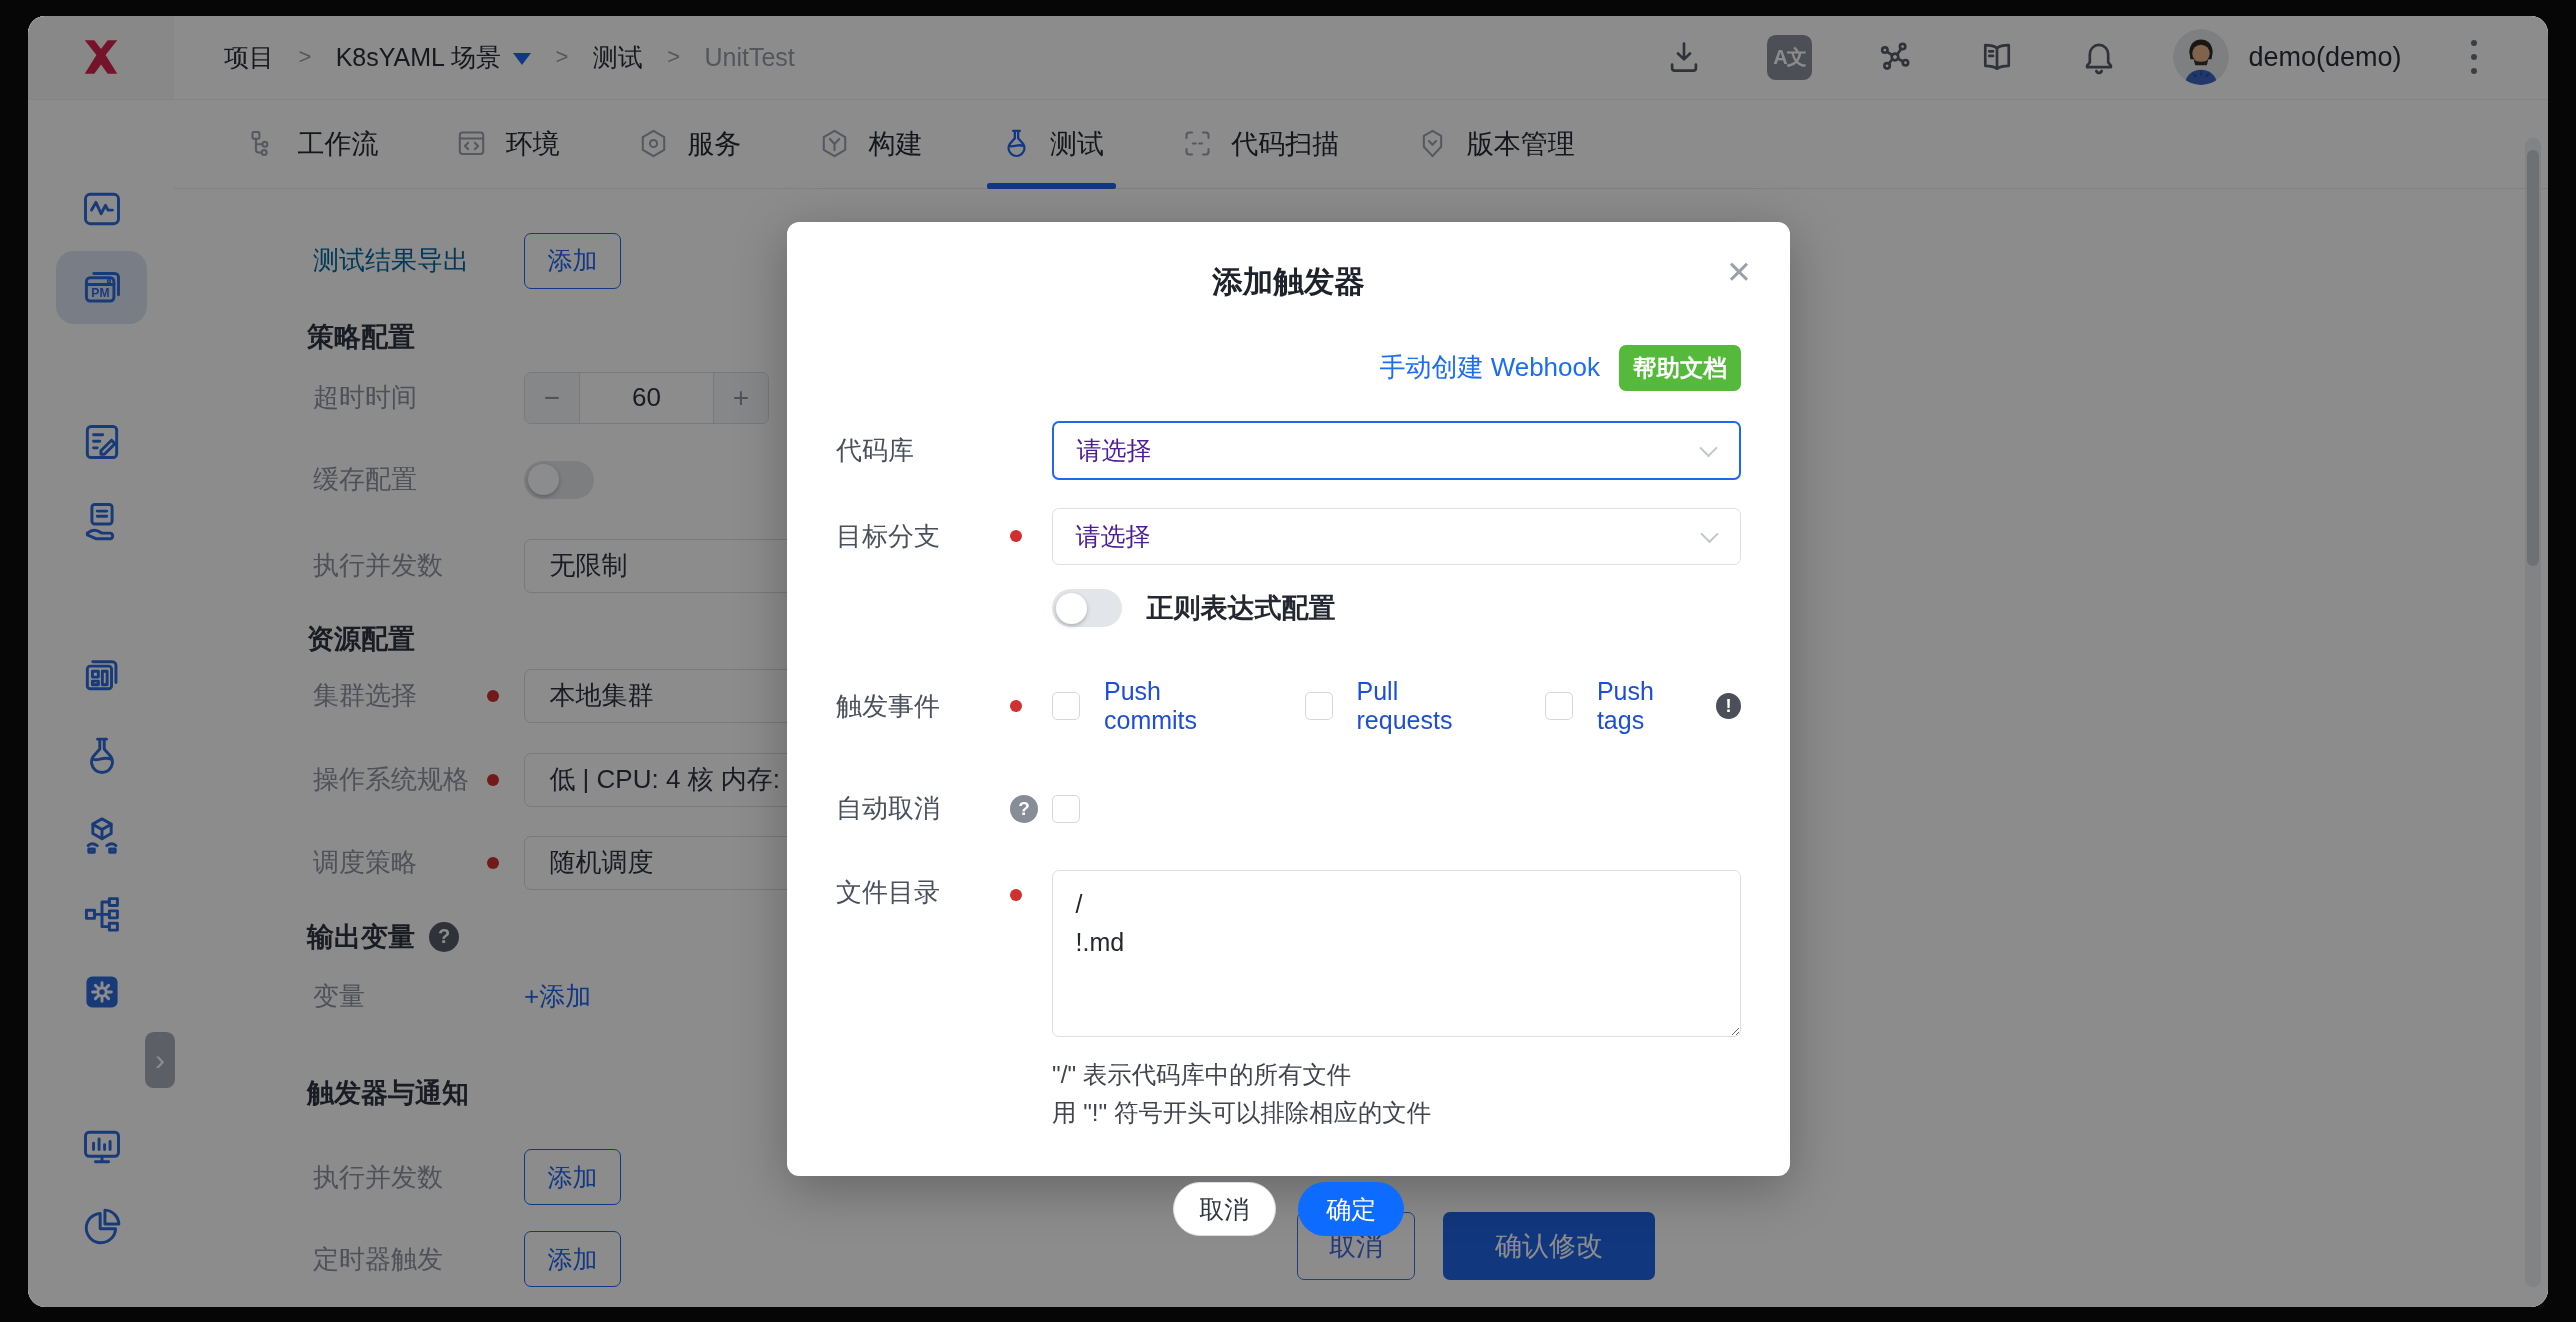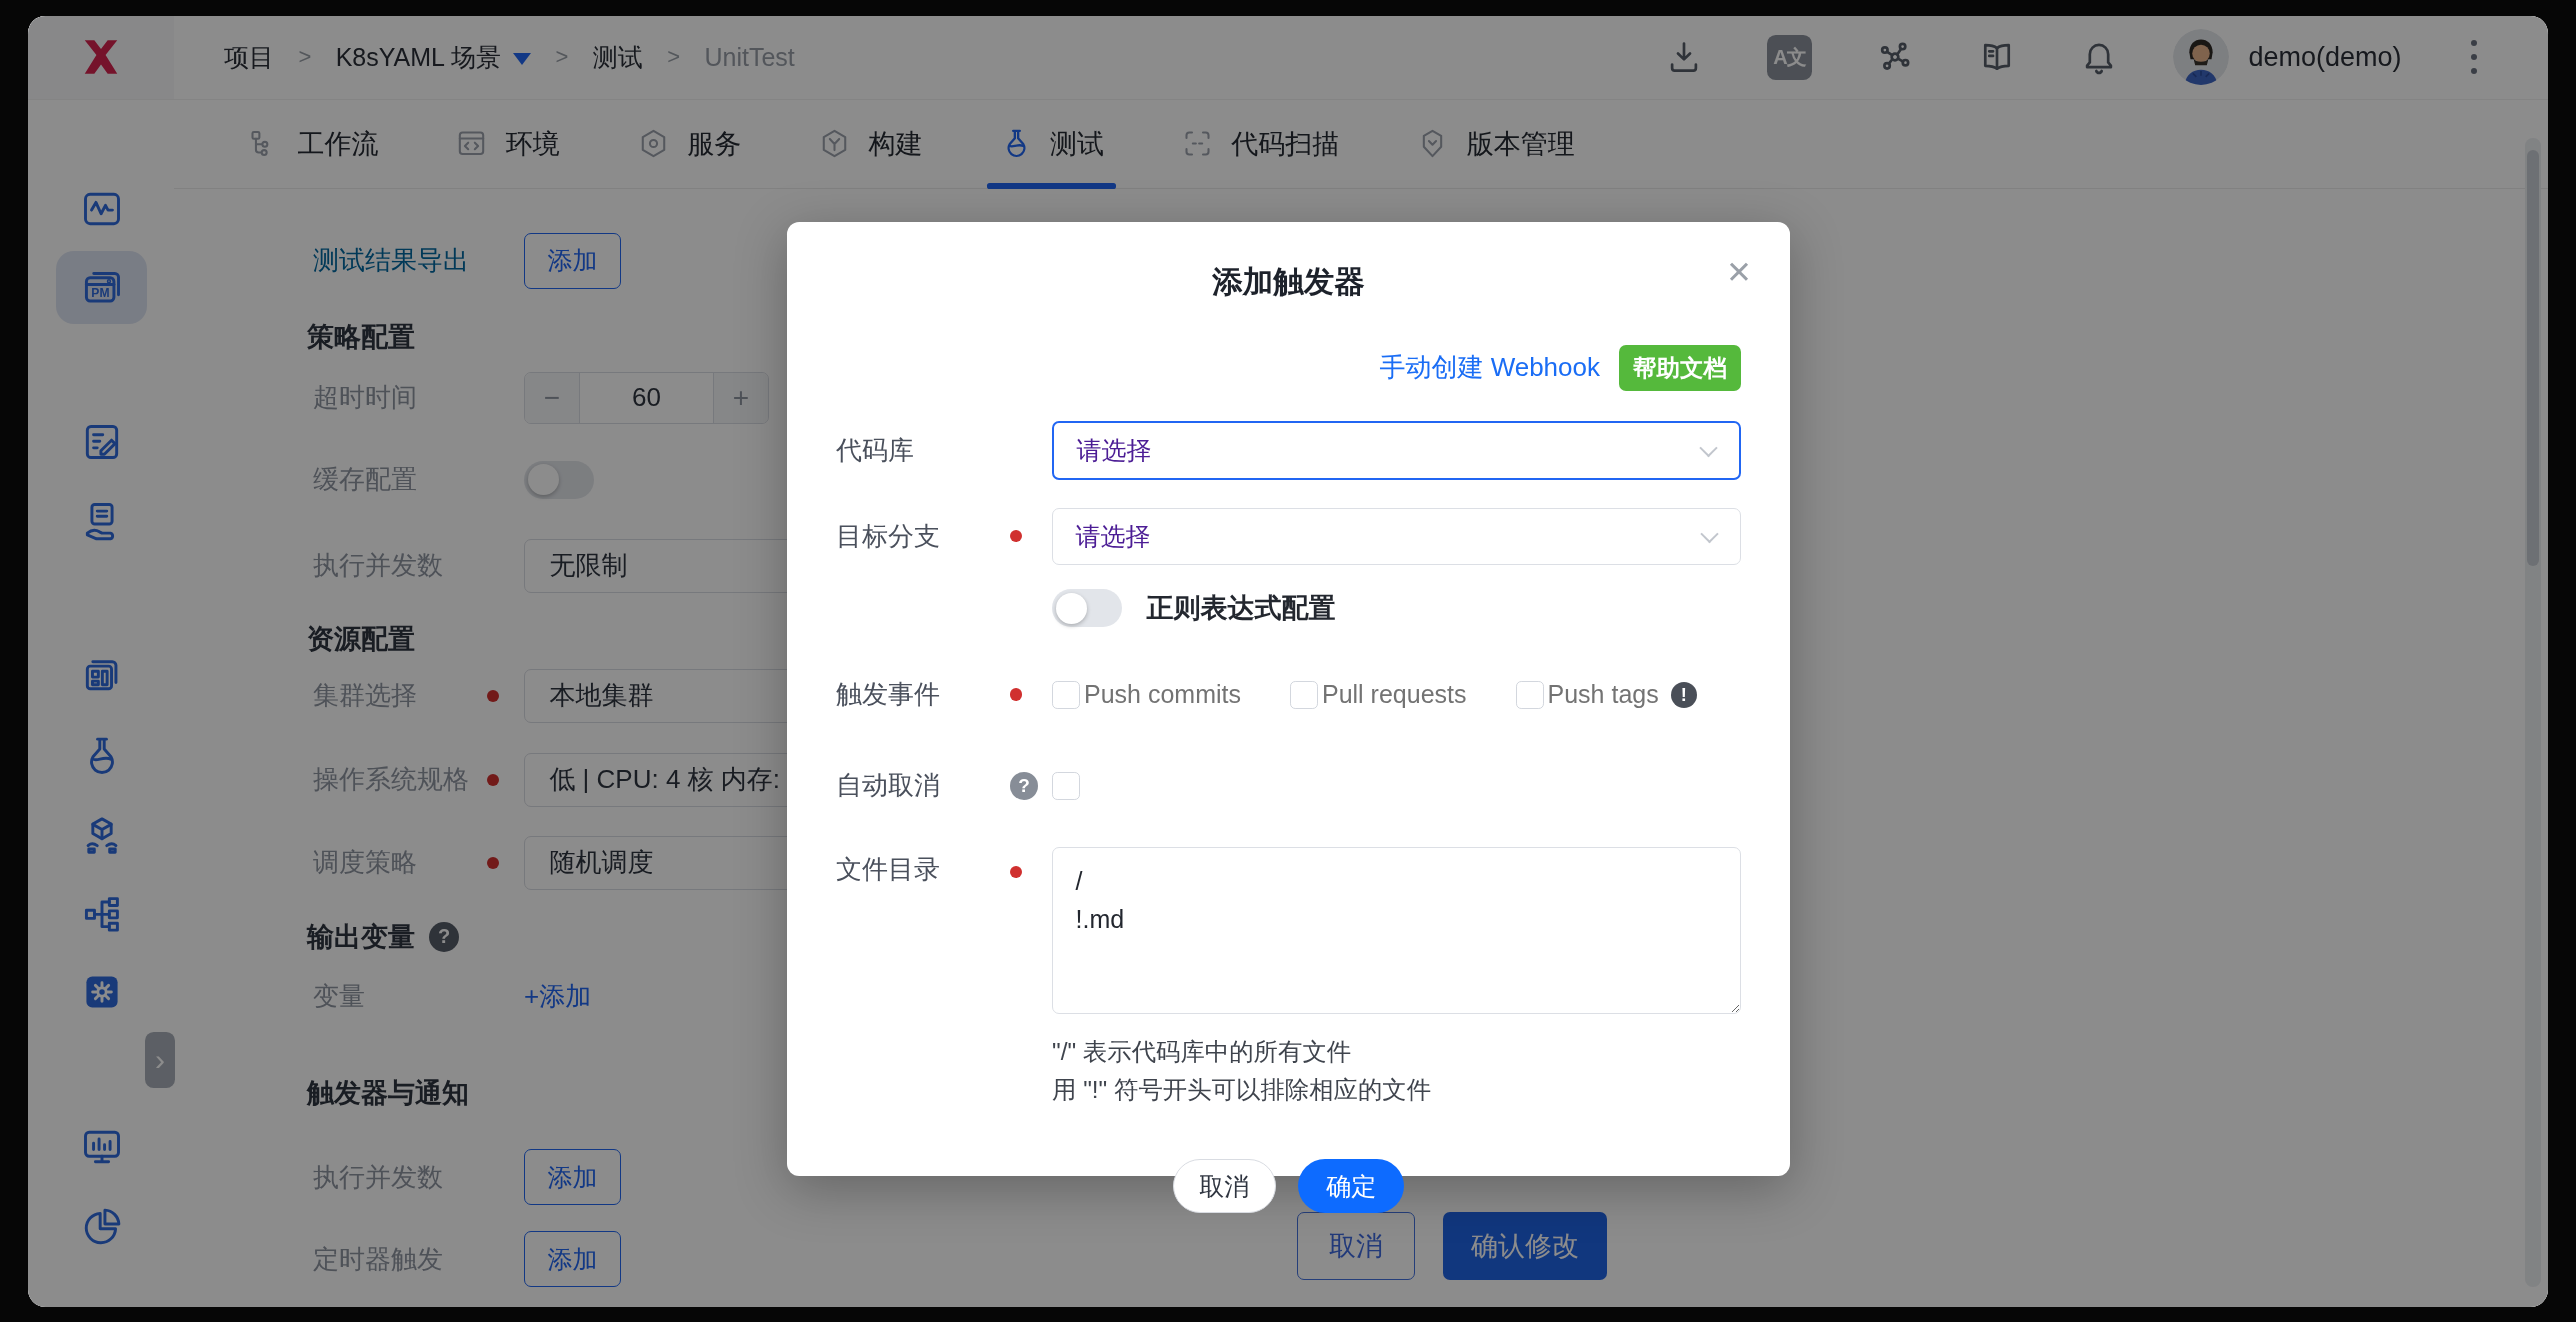--- a/index.html
+++ b/index.html
@@ -79,21 +79,21 @@
   .toggle::after { content:""; position:absolute; left:3.5px; top:3.5px; width:31px; height:31px;
     border-radius:50%; background:#fff; box-shadow:0 1.7px 4.4px rgba(0,0,0,.25); }
   .select { height:54px; width:609px; border:0.9px solid #d9dce3; border-radius:7px; display:flex;
     align-items:center; padding:0 24.4px; font-size:26px; color:#2f3540; background:#fff; cursor:pointer; }
   .q-icon { width:30px; height:30px; border-radius:50%; background:#565d68; color:#fff; font-size:20px;
     display:inline-flex; align-items:center; justify-content:center; font-weight:700; }
   .add-link { color:#2267f2; font-size:26px; cursor:pointer; }
   .pg-btn-cancel { position:absolute; left:1123px; top:1024px; width:118px; height:68px;
     border:1.7px solid #4472df; color:#3f6ade; background:#fff; border-radius:7px; font-size:27px;
     display:flex; align-items:center; justify-content:center; cursor:pointer; }
-  .pg-btn-confirm { position:absolute; left:1269px; top:1024px; width:164px; height:68px;
+  .pg-btn-confirm { position:absolute; left:1269px; top:1024px; width:212px; height:68px;
     background:#2064e5; color:#fff; border-radius:7px; font-size:27px; display:flex;
     align-items:center; justify-content:center; cursor:pointer; }
   .scrollbar { position:absolute; right:7px; top:122px; width:15.7px; height:1149px;
     background:#eceef1; border-radius:7.8px; z-index:6; }
   .scroll-thumb { position:absolute; top:12.2px; left:1.7px; width:12.2px; height:416px;
     background:#c7ccd3; border-radius:6.1px; cursor:pointer; }
 
   
   .backdrop { position:absolute; inset:0; background:rgba(0,0,0,0.45); z-index:40; }
   .modal { position:absolute; left:759px; top:206px; width:1003px; height:954px; background:#fff;
@@ -111,21 +111,21 @@
   .m-select { flex:1; height:57px; border:0.9px solid #dcdfe5; border-radius:7px; display:flex;
     align-items:center; padding:0 22.6px; background:#fff; cursor:pointer; position:relative; }
   .m-select.focused { border:2.2px solid #2166f3; height:59px; }
   .placeholder { font-size:25px; color:#4c1d95; }
   .chev { position:absolute; right:24.4px; top:50%; width:13px; height:13px; border-right:2.2px solid #c2c6cd;
     border-bottom:2.2px solid #c2c6cd; transform:translateY(-65%) rotate(45deg); }
   .m-bold { font-size:27px; font-weight:700; color:#23272f; margin-left:24.4px; }
   .cbx { width:28px; height:28px; border:1.7px solid #d3d7de; border-radius:5.2px; background:#fff;
     cursor:pointer; flex:0 0 28px; }
   .opt { display:flex; align-items:center; margin-right:49px; }
-  .opt-label { font-size:25px; color:#737373; margin-left:4px; }
+  .opt-label { font-size:25px; color:#1d4ed8; margin-left:24px; }
   .info-icon { width:26px; height:26px; border-radius:50%; background:#4a4f58; color:#fff; font-size:18.3px;
     font-weight:700; display:inline-flex; align-items:center; justify-content:center; margin-left:12.2px; }
   .help-icon { width:28px; height:28px; border-radius:50%; background:#878d97; color:#fff; font-size:19px;
     font-weight:700; display:inline-flex; align-items:center; justify-content:center; }
   .m-textarea { flex:1; height:167px; border:0.9px solid #dcdfe5; border-radius:7px; padding:14px 22.6px;
     font-size:25px; color:#23272f; line-height:38px; font-family:inherit; resize:both; outline:none; }
   .m-hints { margin-left:216px; margin-top:19px; font-size:24.4px; color:#3f444d; line-height:38px; }
   .m-btnrow { margin-top:50px; display:flex; justify-content:center; gap:22.6px; }
   .m-cancel { width:103px; height:54px; border:1.3px solid #d9dce2; border-radius:27px; background:#fff;
     font-size:25px; color:#2f3540; display:flex; align-items:center; justify-content:center; cursor:pointer; }

